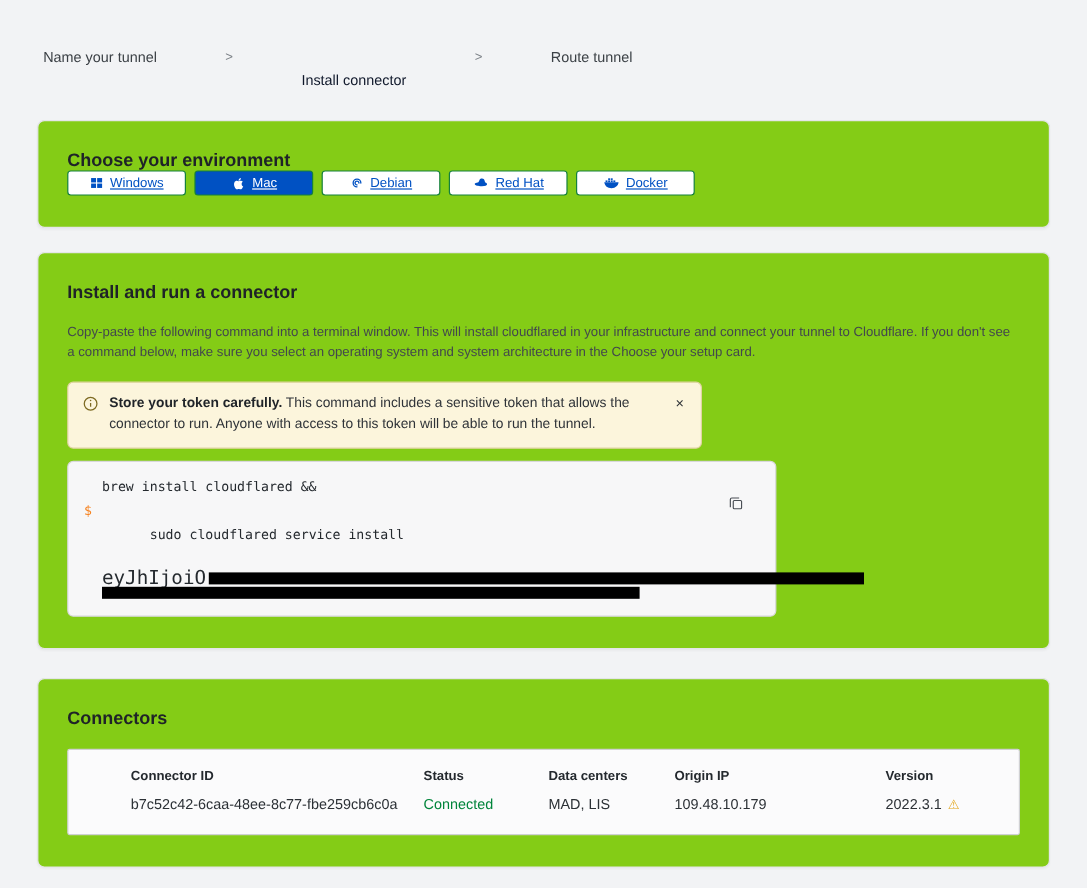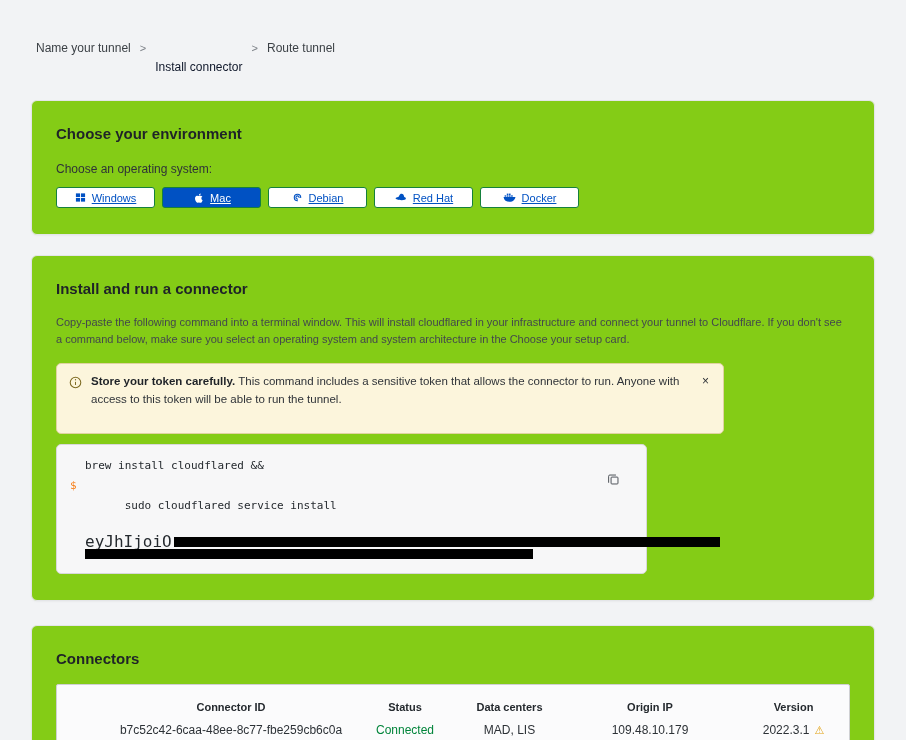--- a/index.html
+++ b/index.html
@@ -6,21 +6,21 @@
   html, body { margin: 0; padding: 0; }
   body {
     width: 906px;
     min-height: 740px;
     background: #f2f3f5;
     font-family: "Liberation Sans", sans-serif;
     color: #24292e;
   }
 
   
-  .breadcrumb { padding: 22px 0 0 36px; font-size: 12px; display: flex; align-items: center; }
+  .breadcrumb { padding: 22px 0 0 36px; font-size: 12px; display: flex; align-items: center; gap: 48px; }
   .crumb { color: #3c4146; cursor: pointer; }
   .crumb.active { font-weight: normal; color: #0f172a; margin-top: 38px; }
   .crumb-sep { margin: 0 9px; color: #7a7f85; font-size: 11px; }
 
   
   .card {
     background: #84cc16;
     margin: 0 31px;
     border: 1px solid #e4e5e8;
     border-radius: 6px;
@@ -42,23 +42,23 @@
     border-radius: 3px; font-size: 11px; font-family: inherit;
     padding: 0; cursor: pointer; text-decoration: underline;
   }
   .os-btn.selected { background: #0051c3; color: #fff; }
   .os-btn svg { flex: none; display: block; }
 
   
   .card-desc { font-size: 11px; line-height: 1.55; color: #43484d; margin: 17px 0 0; }
 
   .banner {
-    width: 668px; margin-top: 15px;
+    width: 529px; margin-top: 15px;
     background: #fcf5dc; border: 1px solid #e0d3a1; border-radius: 5px;
-    padding: 9px 10px 24px 12px;
+    padding: 9px 10px 9px 12px;
     display: flex; gap: 9px; align-items: flex-start;
   }
   .banner-icon { margin-top: 2px; flex: none; }
   .banner-text { font-size: 11.5px; line-height: 1.55; color: #2f3338; }
   .banner-text b { color: #1f2328; }
   .banner-close {
     margin-left: auto; background: none; border: none; cursor: pointer;
     font-size: 12px; color: #2f3338; line-height: 1; padding: 2px 4px; align-self: flex-start;
   }
 
@@ -81,21 +81,20 @@
     background: none; border: none; cursor: pointer; padding: 2px;
   }
 
   
   .conn-table {
     margin-top: 17px;
     background: #fbfbfc;
     border: 1px solid #cfd0d3;
     border-radius: 2px;
     padding: 16px 0 18px;
-    text-align: center;
   }
   .t-row { display: grid; grid-template-columns: 296px 104px 105px 176px 1fr; align-items: center; }
   .t-row > div:first-child { padding-left: 52px; }
   .t-head { font-size: 11px; font-weight: bold; color: #24292e; margin-bottom: 10px; }
   .t-data { font-size: 12px; color: #2c3136; }
   .status-connected { color: #00843a; }
   .warn-icon { color: #e2a417; font-size: 11px; margin-left: 5px; }
 </style>
 </head>
 <body>
@@ -103,21 +102,20 @@
 <nav class="breadcrumb">
   <span class="crumb">Name your tunnel</span>
   <span class="crumb-sep">&gt;</span>
   <span class="crumb active">Install connector</span>
   <span class="crumb-sep">&gt;</span>
   <span class="crumb">Route tunnel</span>
 </nav>
 
 <section class="card" id="card-environment">
   <h2 class="card-title" style="margin:0;">Choose your environment</h2>
-  <div class="os-label">Choose an operating system:</div>
   <div class="os-row">
 
     <button class="os-btn">
       <span>
         <svg width="11" height="11" viewBox="0 0 24 24" fill="currentColor">
             <rect x="2" y="3" width="9" height="8"></rect>
             <rect x="13" y="3" width="9" height="8"></rect>
             <rect x="2" y="13" width="9" height="8"></rect>
             <rect x="13" y="13" width="9" height="8"></rect>
           </svg>

